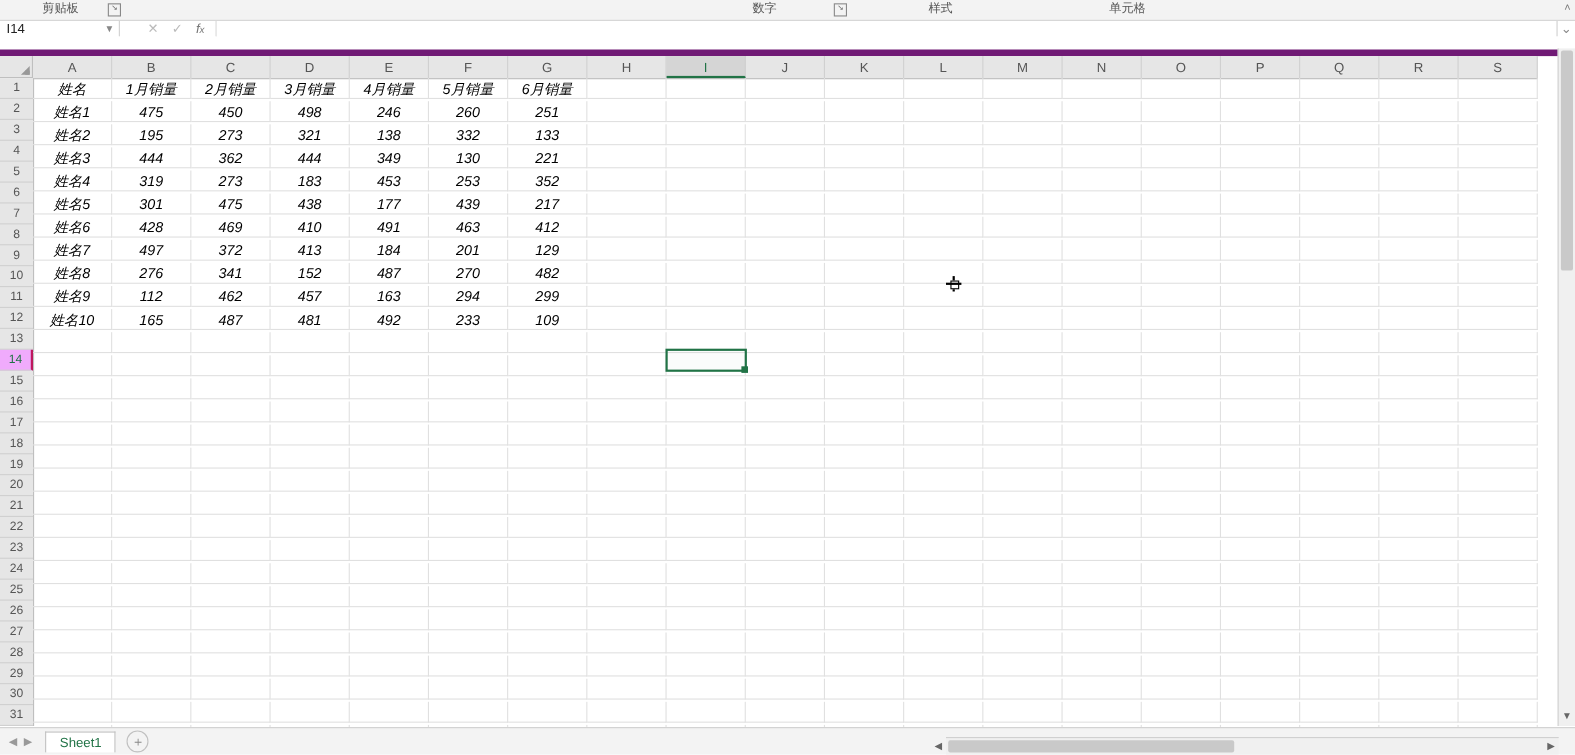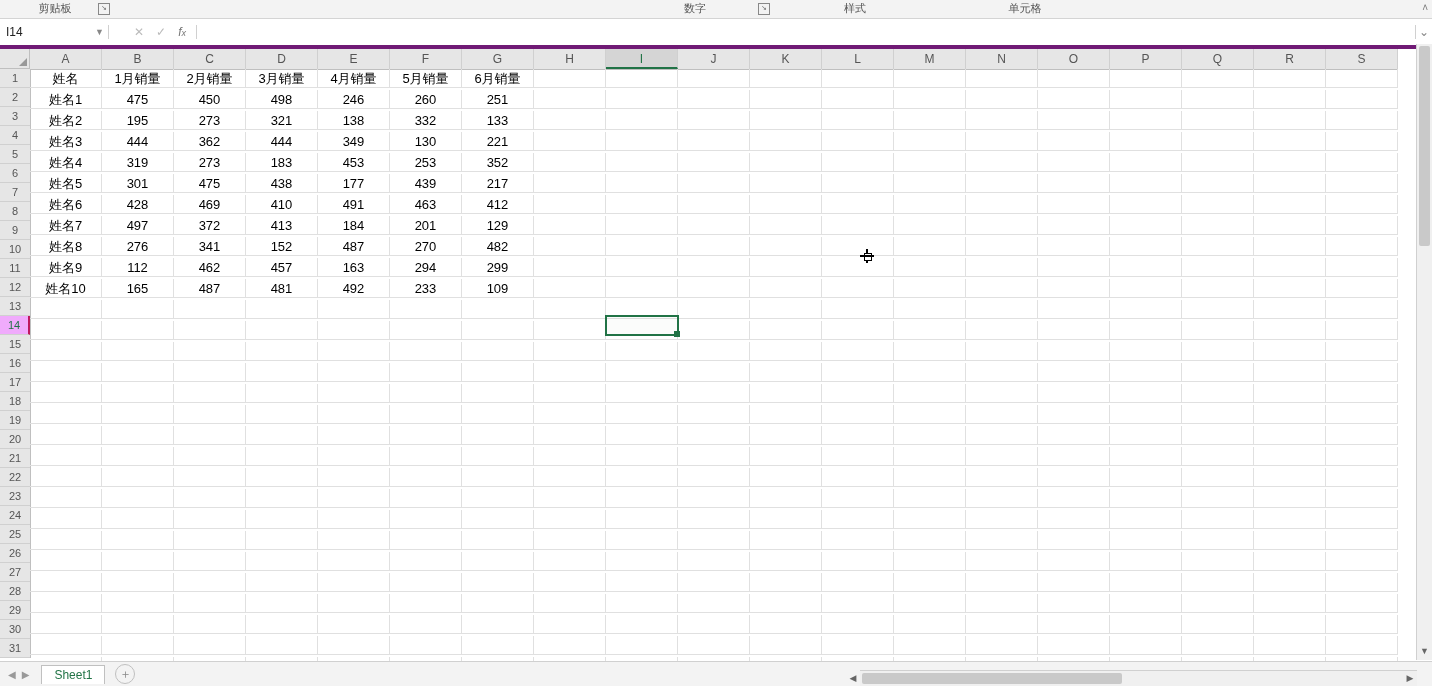--- a/index.html
+++ b/index.html
@@ -44,24 +44,24 @@
     position: absolute;
     right: 4px;
     top: 2px;
     font-size: 10px;
     color: #777;
   }
 
   
   .formula-row {
     height: 26px;
-    border-bottom: 4px solid #701a75;
+    border-bottom: 6px solid #701a75;
     background: #fff;
     display: flex;
-    align-items: center;
+    align-items: flex-start;
   }
   .name-box {
     width: 96px;
     border-right: 1px solid #d0d0d0;
     display: flex;
     align-items: center;
     padding: 0 6px;
     font-size: 12px;
     color: #222;
     position: relative;
@@ -154,20 +154,21 @@
     color: #555;
   }
   .row-h.active { background:#f0abfc; border-right:2px solid #be185d; color:#217346;}
   .cells {
     position: absolute;
     left: 30px; top: 20px;
   }
   .row {
     display: flex;
     height: 21px;
+    font-style: italic;
   }
   .cell {
     width: 72px;
     height: 19px;
     box-sizing: border-box;
     border-right: 1px solid #e0e0e0;
     border-bottom: 1px solid #e0e0e0;
     padding: 0 4px;
     line-height: 19px;
     font-size: 13px;

